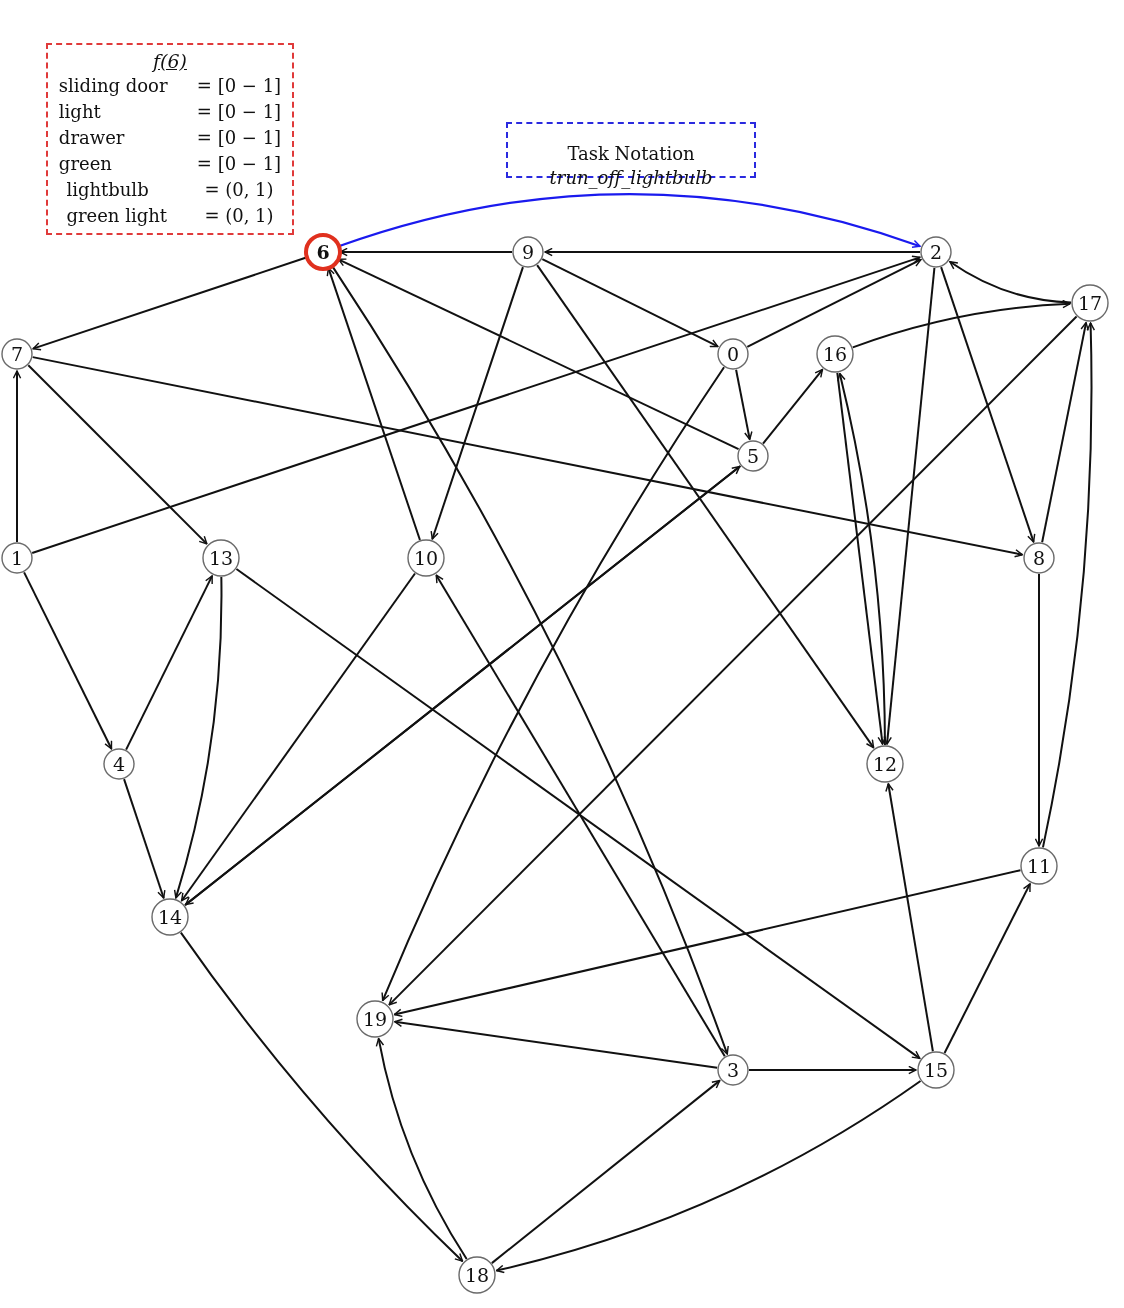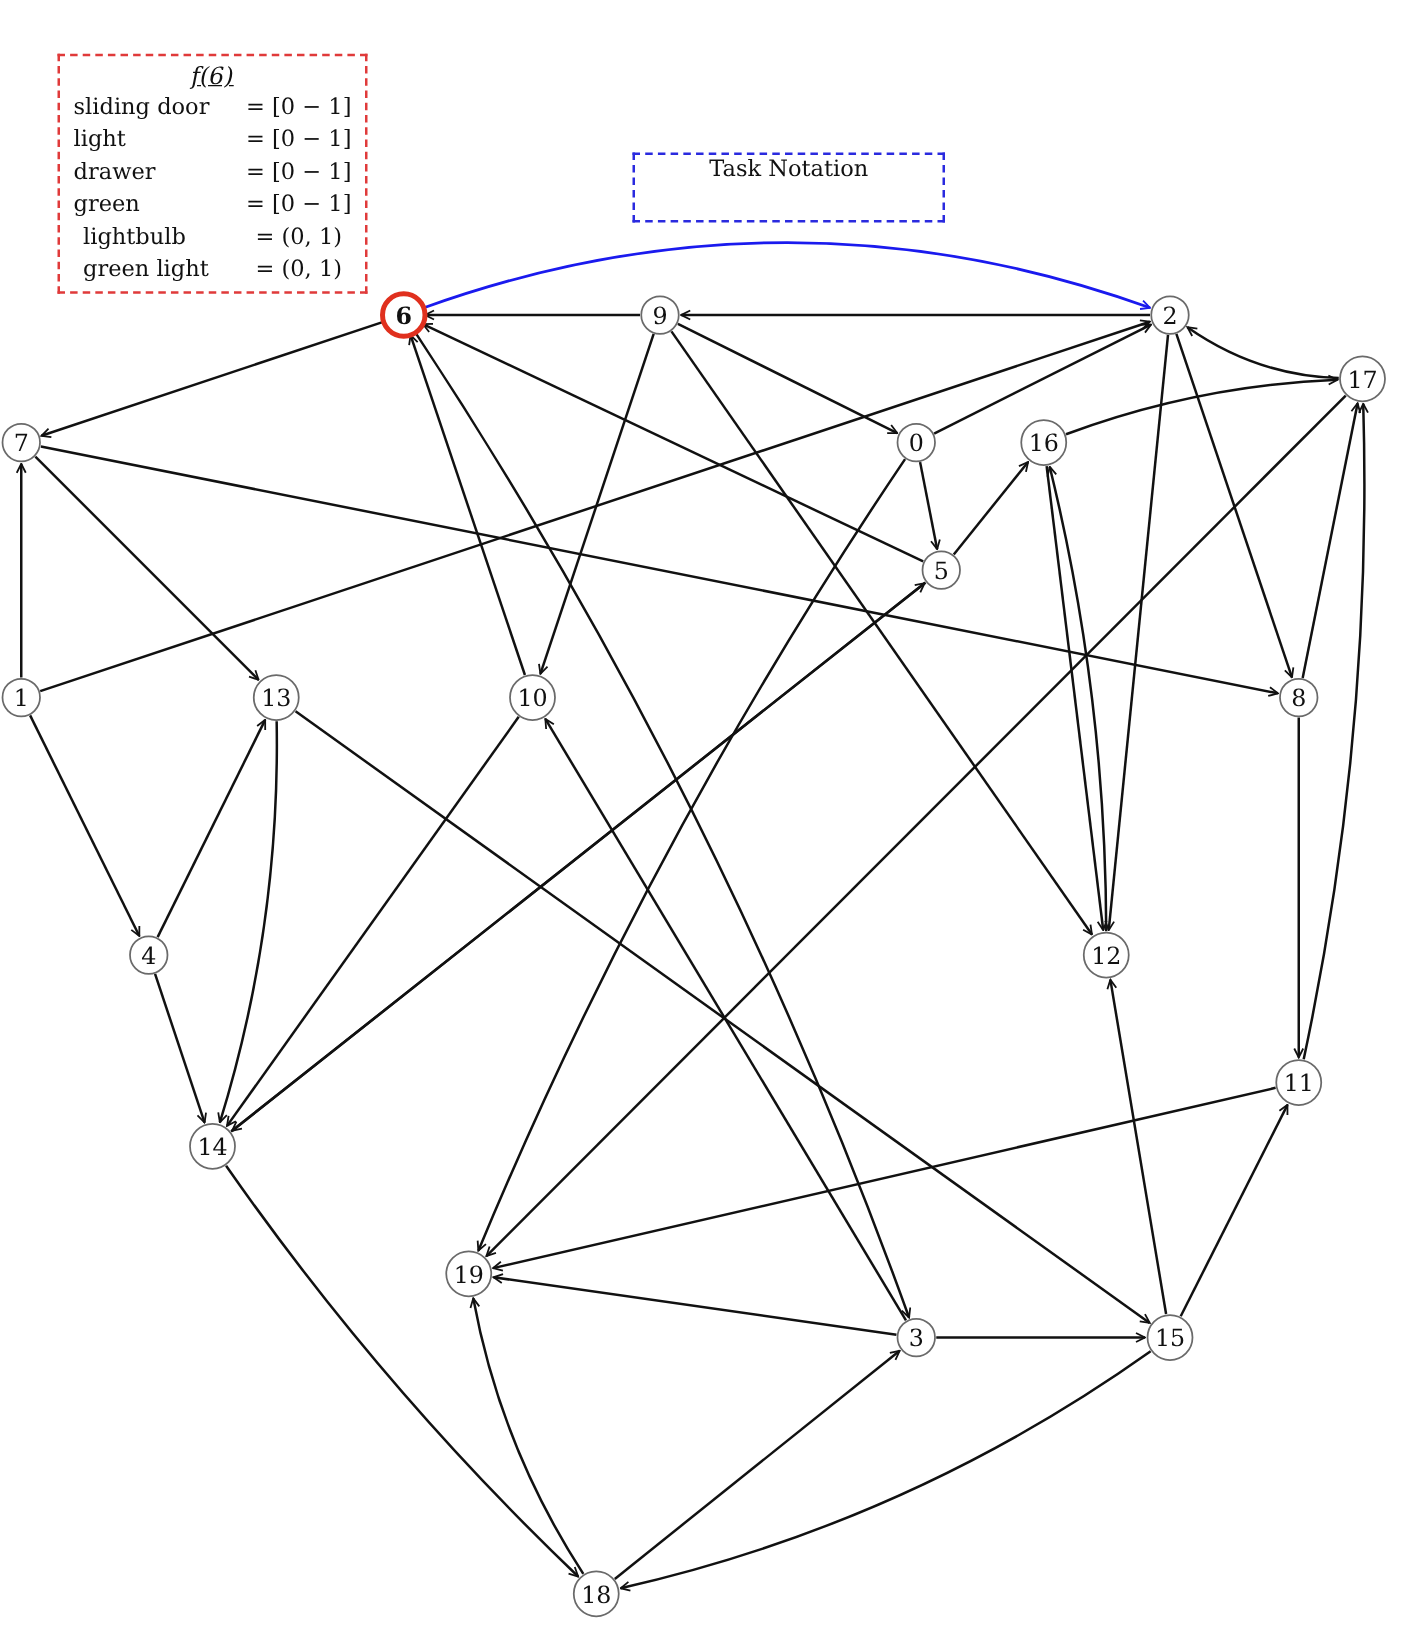--- a/index.html
+++ b/index.html
@@ -7,21 +7,21 @@
          font-family: "DejaVu Serif", "Liberation Serif", serif; }
   #graph { position: absolute; left: 0; top: 0; }
   .legend-box { position: absolute; left: 46px; top: 43px; width: 248px; height: 192px;
     border: 2px dashed #e03a3a; box-sizing: border-box; padding: 4px 10px; }
   .legend-title { text-align: center; font-style: italic; font-size: 19px; line-height: 24px; color: #111; text-decoration: underline; }
   .legend-row { display: flex; font-size: 18px; line-height: 26px; color: #111; justify-content: center; }
   .legend-key { width: 138px; }
   .legend-val { }
   .task-box { position: absolute; left: 506px; top: 122px; width: 250px; height: 56px;
     border: 2px dashed #2a2adf; box-sizing: border-box; text-align: center; }
-  .task-title { font-size: 18px; line-height: 24px; color: #111; margin-top: 0; }
+  .task-title { font-size: 18px; line-height: 24px; color: #111; margin-top: 18px; }
   .task-name { font-size: 18px; line-height: 24px; font-style: italic; color: #111; }
   .node-label { font-family: "DejaVu Serif", "Liberation Serif", serif; font-size: 19px; }
 </style>
 </head>
 <body>
 
 <svg id="graph" width="1124" height="1308" viewBox="0 0 1124 1308" xmlns="http://www.w3.org/2000/svg">
   <defs>
     <marker id="arrow-black" viewBox="0 0 10 10" refX="9" refY="5" markerWidth="9" markerHeight="9" orient="auto-start-reverse" markerUnits="userSpaceOnUse">
       <path d="M1,1 L9,5 L1,9" fill="none" stroke="#111" stroke-width="1.6"></path>
@@ -185,13 +185,14 @@
     <span class="legend-val">= (0, 1)</span>
   </div>
   <div class="legend-row">
     <span class="legend-key">green light</span>
     <span class="legend-val">= (0, 1)</span>
   </div>
 </div>
 
 <div class="task-box">
   <div class="task-title">Task Notation</div>
+  <div class="task-name">trun_off_lightbulb</div>
 </div>
 
 </body></html>

